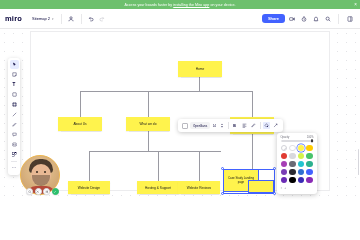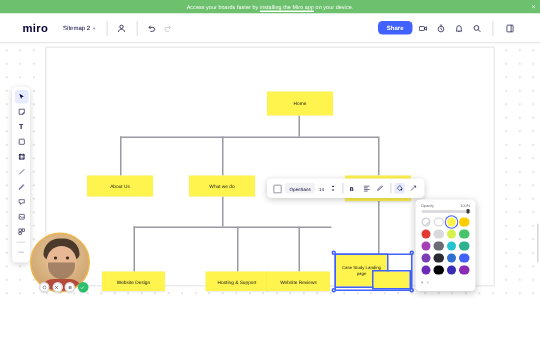--- a/index.html
+++ b/index.html
@@ -23,21 +23,21 @@
   .banner-link { color:#ffffff; text-decoration: underline; }
   .banner-close {
     position: absolute; right: 3px; top: 50%; transform: translateY(-50%);
     font-size: 4.5px; color: #fff; line-height: 1; cursor: pointer;
   }
 
   
   .topbar {
     position: absolute; left: 0; top: 9px; width: 360px; height: 20px;
     background: #ffffff; border-bottom: 1px solid #e8e8ea;
-    display: flex; align-items: center; padding: 0 15px;
+    display: flex; align-items: center; padding: 0 5px;
   }
   .logo {
     font-size: 7.5px; font-weight: 700; color: #050038; letter-spacing: .2px;
     margin-right: 7px; font-family: "Liberation Sans", sans-serif;
   }
   .board-chip {
     display: flex; align-items: center; gap: 2px;
     font-size: 4px; color: #050038; padding: 1.5px 3px; border-radius: 2px;
   }
   .chev { font-size: 3px; color: #8c8c96; }

